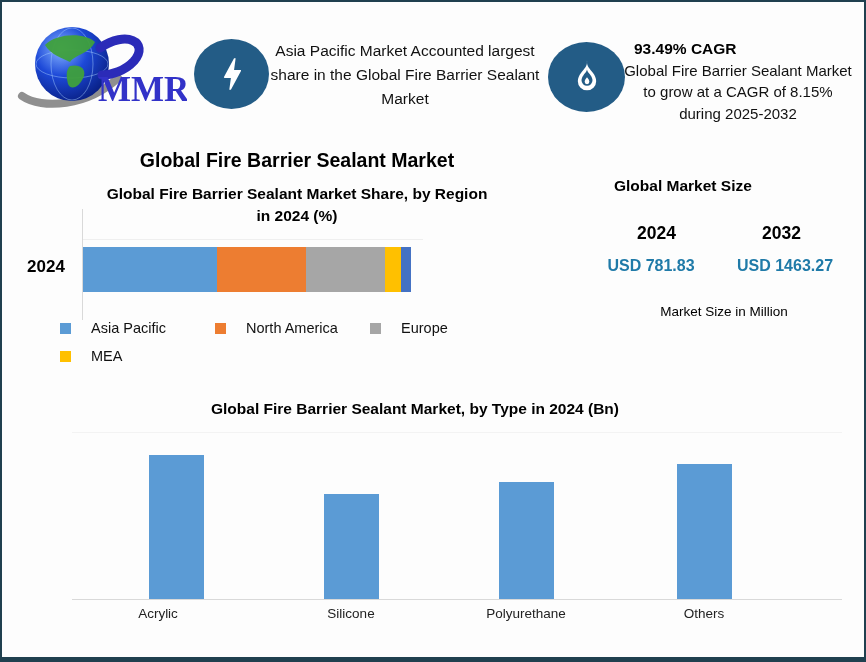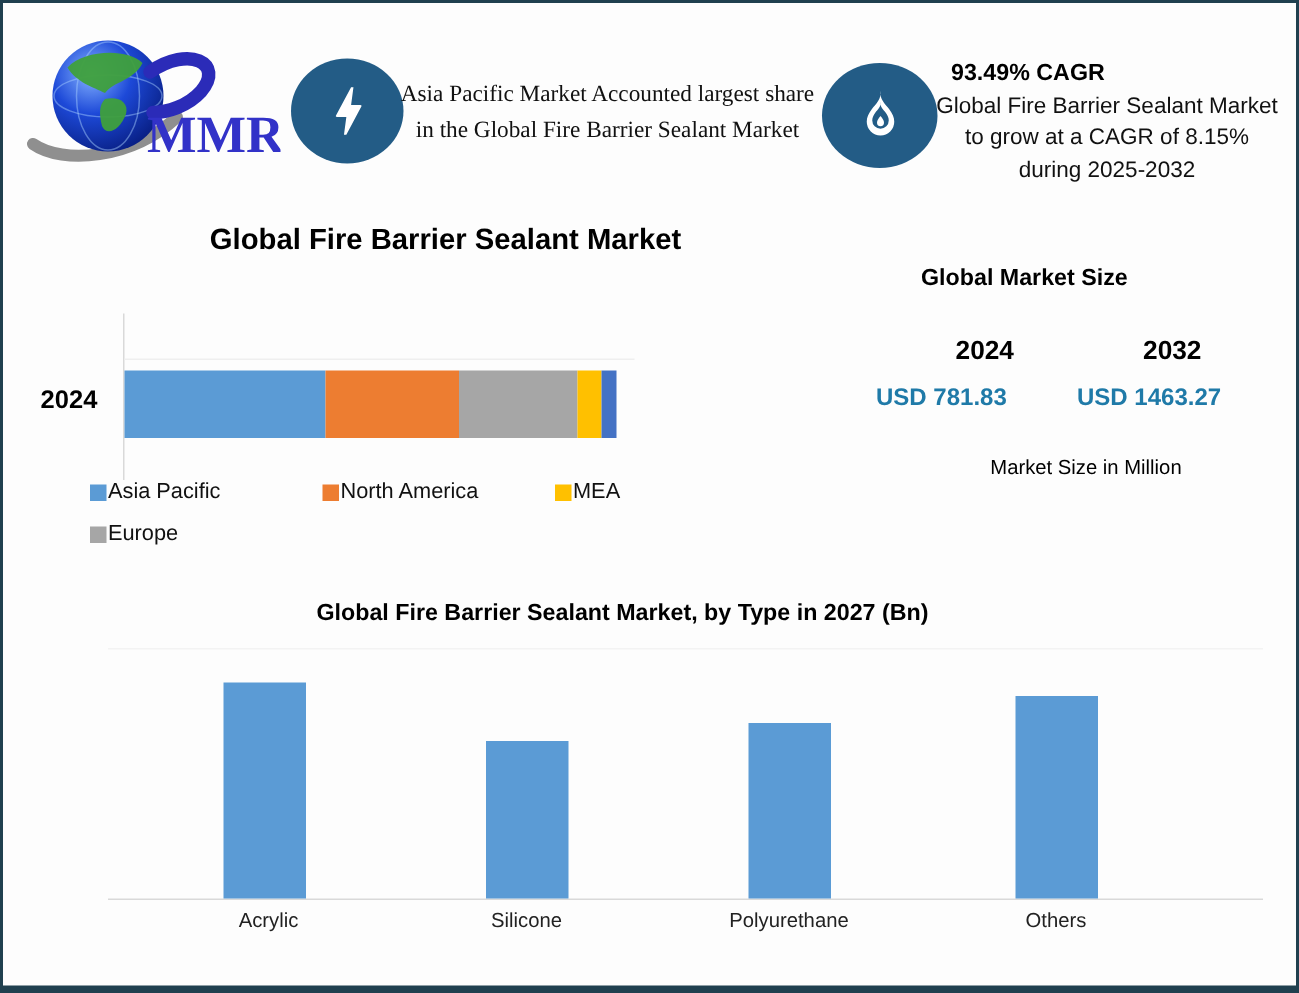--- a/index.html
+++ b/index.html
@@ -19,47 +19,47 @@
   .logo-wrap{left:10px;top:18px;width:175px;height:92px;}
   .icon-ellipse{
     border-radius:50%;
     display:flex;align-items:center;justify-content:center;
   }
   .bolt-ellipse{left:192px;top:37px;width:75px;height:70px;}
   .flame-ellipse{left:546px;top:40px;width:77px;height:70px;}
   .hl-text-1{
     left:260px;top:31px;width:286px;height:84px;
     display:flex;align-items:center;justify-content:center;
-    text-align:center;font-size:15.5px;line-height:1.55;color:#111;font-family:Liberation Serif, serif;
+    text-align:center;font-size:15.5px;line-height:1.55;color:#111;
   }
   .hl-2{left:622px;top:36px;width:228px;}
   .hl-2-title{font-size:15.5px;font-weight:bold;color:#000;text-align:left;padding-left:10px;line-height:1.4;}
   .hl-2-text{font-size:15px;line-height:1.45;text-align:center;color:#111;}
   
   .main-title{left:30px;top:147px;width:530px;text-align:center;font-size:19.5px;font-weight:bold;}
   .chart1-title{left:100px;top:181px;width:390px;text-align:center;font-size:15.5px;font-weight:bold;color:#000;line-height:1.45;}
   
   .y-axis-line{left:80px;top:207px;width:1px;height:111px;background:#d9d9d9;}
   .top-gridline{left:81px;top:237px;width:340px;height:1px;background:#efefef;}
   .cat-label{left:16px;top:255px;width:56px;text-align:center;font-size:17px;font-weight:bold;color:#000;}
   .region-bar{left:81px;top:245px;width:328px;height:45px;display:flex;}
   .region-bar span{display:block;height:100%;}
   
   .legend{
     left:58px;top:318px;width:480px;
     display:grid;grid-template-columns:155px 155px 170px;row-gap:12px;
   }
-  .legend-item{display:flex;align-items:center;gap:1px;font-size:14.5px;color:#111;}
+  .legend-item{display:flex;align-items:center;gap:20px;font-size:14.5px;color:#111;}
   .sw{width:11px;height:11px;flex:0 0 auto;}
   
   .gms-title{left:612px;top:175px;width:220px;text-align:left;font-size:15.5px;font-weight:bold;color:#000;}
   .years-row{left:592px;top:221px;width:250px;display:flex;}
   .years-row span{width:50%;text-align:center;font-size:17.5px;font-weight:bold;color:#000;}
   .values-row{left:582px;top:255px;width:268px;display:flex;}
-  .values-row span{width:50%;font-size:16px;font-weight:bold;}
+  .values-row span{width:50%;text-align:center;font-size:16px;font-weight:bold;}
   .ms-caption{left:612px;top:302px;width:220px;text-align:center;font-size:13.5px;color:#000;}
   .ms-caption b{font-weight:normal;}
   
   .chart2-title{left:130px;top:398px;width:566px;text-align:center;font-size:15.5px;font-weight:bold;color:#000;}
   .plot2{
     left:70px;top:430px;width:770px;height:166px;
     border-top:1px solid #f3f3f3;
     border-bottom:1px solid #d9d9d9;
   }
   .plot2 .bar{position:absolute;bottom:0;width:55px;}
@@ -107,20 +107,21 @@
     </svg>
   </div>
 
   <div class="abs hl-2">
     <div class="hl-2-title">93.49% CAGR</div>
     <div class="hl-2-text">Global Fire Barrier Sealant Market to grow at a CAGR of 8.15% during 2025-2032</div>
   </div>
 
   <div class="abs main-title" style="color: #000000;">Global Fire Barrier Sealant Market</div>
 
+  <div class="abs chart1-title">Global Fire Barrier Sealant Market Share, by Region in 2024 (%)</div>
 
   <div class="abs y-axis-line"></div>
   <div class="abs top-gridline"></div>
   <div class="abs cat-label">2024</div>
 
   <div class="abs region-bar">
     <span style="width: 41%; background-color: rgb(91, 155, 213);"></span>
     <span style="width: 27%; background-color: rgb(237, 125, 49);"></span>
     <span style="width: 24%; background-color: rgb(166, 166, 166);"></span>
     <span style="width: 5%; background-color: rgb(255, 192, 0);"></span>
@@ -130,54 +131,54 @@
   <div class="abs legend">
     <div class="legend-item">
       <span class="sw" style="background-color: rgb(91, 155, 213);"></span>
       <span>Asia Pacific</span>
     </div>
     <div class="legend-item">
       <span class="sw" style="background-color: rgb(237, 125, 49);"></span>
       <span>North America</span>
     </div>
     <div class="legend-item">
+      <span class="sw" style="background-color: rgb(166, 166, 166);"></span>
+      <span>Europe</span>
+    </div>
+    <div class="legend-item">
       <span class="sw" style="background-color: rgb(255, 192, 0);"></span>
       <span>MEA</span>
-    </div>
-    <div class="legend-item">
-      <span class="sw" style="background-color: rgb(166, 166, 166);"></span>
-      <span>Europe</span>
     </div>
   </div>
 
   <div class="abs gms-title">Global Market Size</div>
 
   <div class="abs years-row">
     <span>2024</span>
     <span>2032</span>
   </div>
 
   <div class="abs values-row" style="color: rgb(31, 122, 168);">
     <span>USD 781.83</span>
     <span>USD 1463.27</span>
   </div>
 
   <div class="abs ms-caption">
     <span>Market Size in </span><b>Million</b>
   </div>
 
-  <div class="abs chart2-title">Global Fire Barrier Sealant Market, by Type in 2027 (Bn)</div>
+  <div class="abs chart2-title">Global Fire Barrier Sealant Market, by Type in 2024 (Bn)</div>
 
   <div class="abs plot2">
     <div class="bar" style="left: 77px; height: 144px; background-color: rgb(91, 155, 213);"></div>
     <div class="bar" style="left: 252px; height: 105px; background-color: rgb(91, 155, 213);"></div>
     <div class="bar" style="left: 427px; height: 117px; background-color: rgb(91, 155, 213);"></div>
     <div class="bar" style="left: 605px; height: 135px; background-color: rgb(91, 155, 213);"></div>
   </div>
 
   <div class="abs xlabels">
-    <div style="left:42px">Acrylic</div>
+    <div style="left:21px">Acrylic</div>
     <div style="left:214px">Silicone</div>
     <div style="left:389px">Polyurethane</div>
     <div style="left:567px">Others</div>
   </div>
 
 </div>
 
 </body></html>

